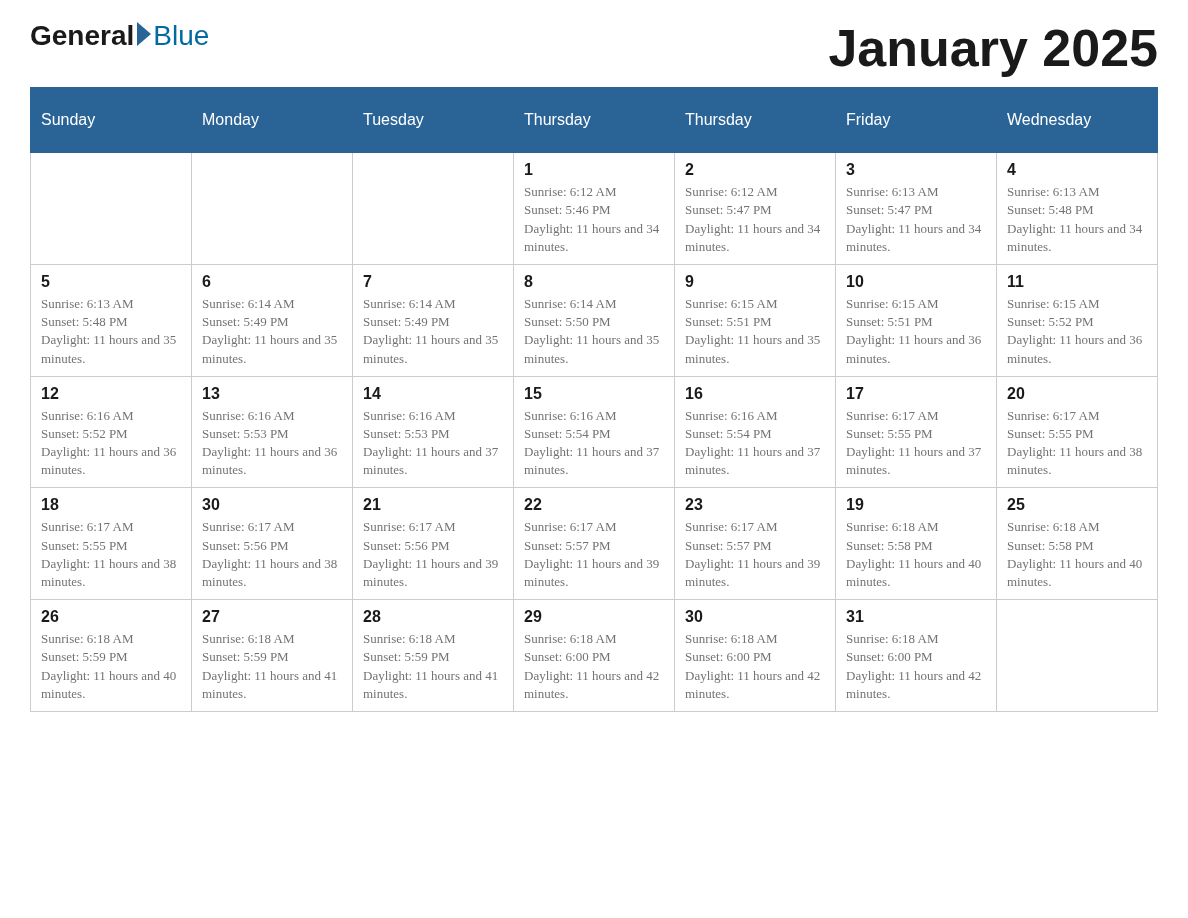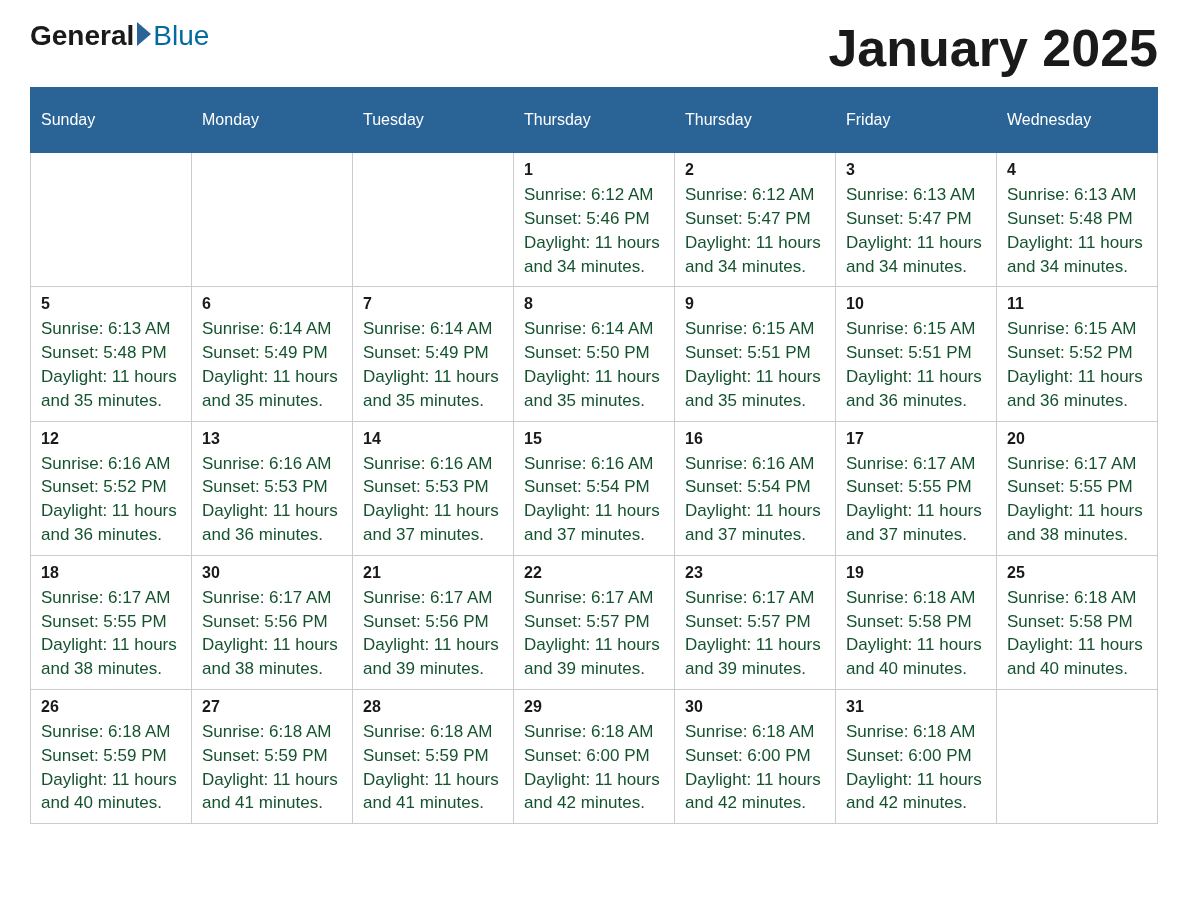--- a/index.html
+++ b/index.html
@@ -83,23 +83,24 @@
       min-height: 100px;
     }
     .day-number {
       font-size: 16px;
       font-weight: bold;
       color: #1a1a1a;
       display: block;
       margin-bottom: 4px;
     }
     .day-info {
-      font-size: 17px;
-      color: #14532d;
+      font-size: 13px;
+      color: #737373;
       line-height: 1.4;
+      font-family: Liberation Serif, serif;
     }
     .empty-cell {
       background: #fff;
     }
     tr td {
       background: #fff;
     }
   </style>
 </head>
 <body>

